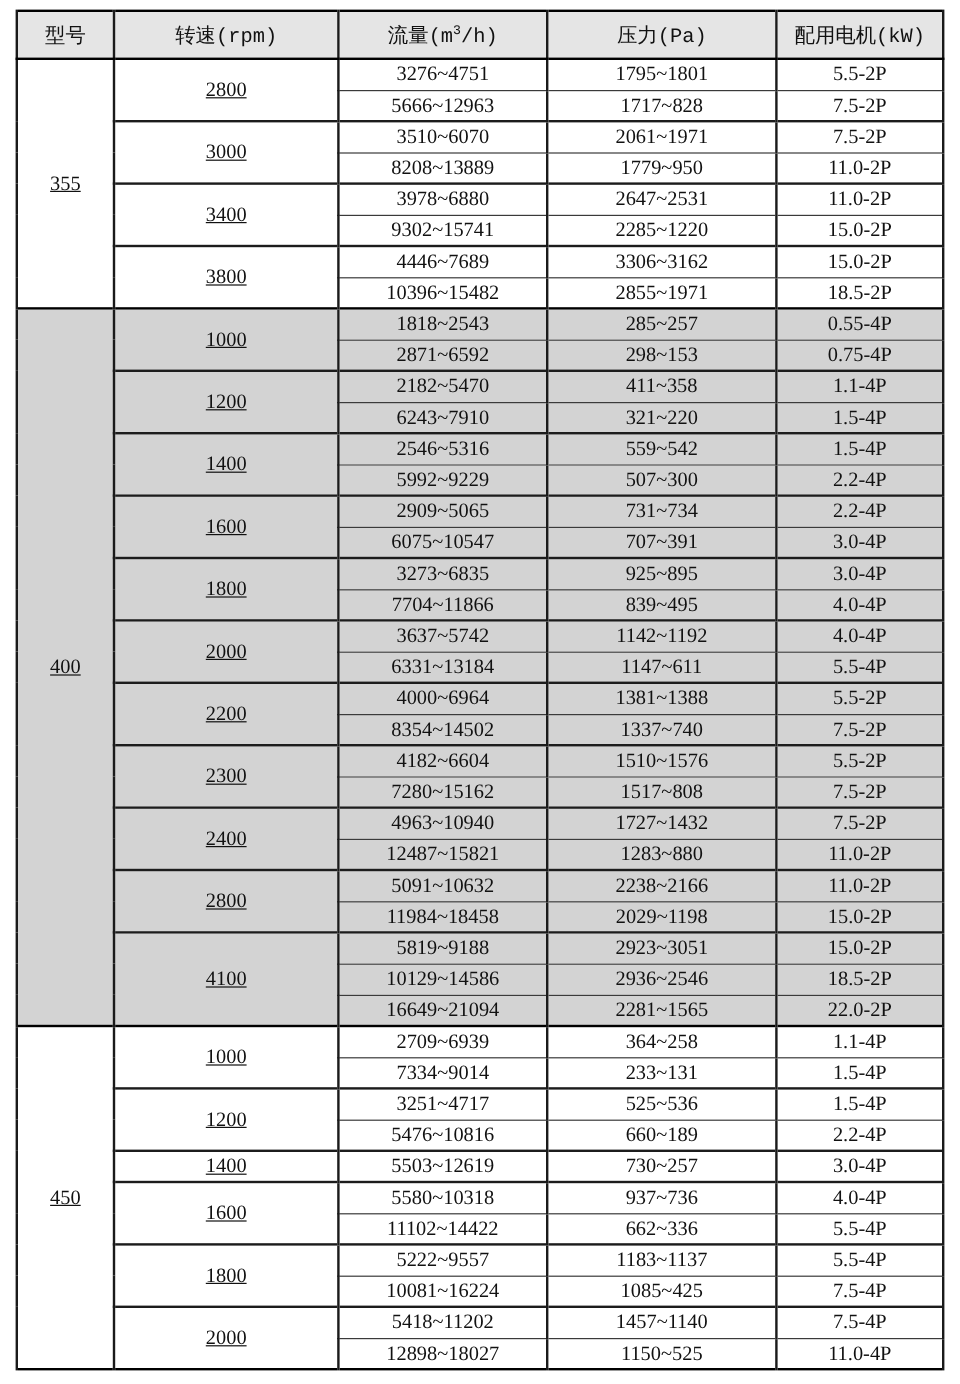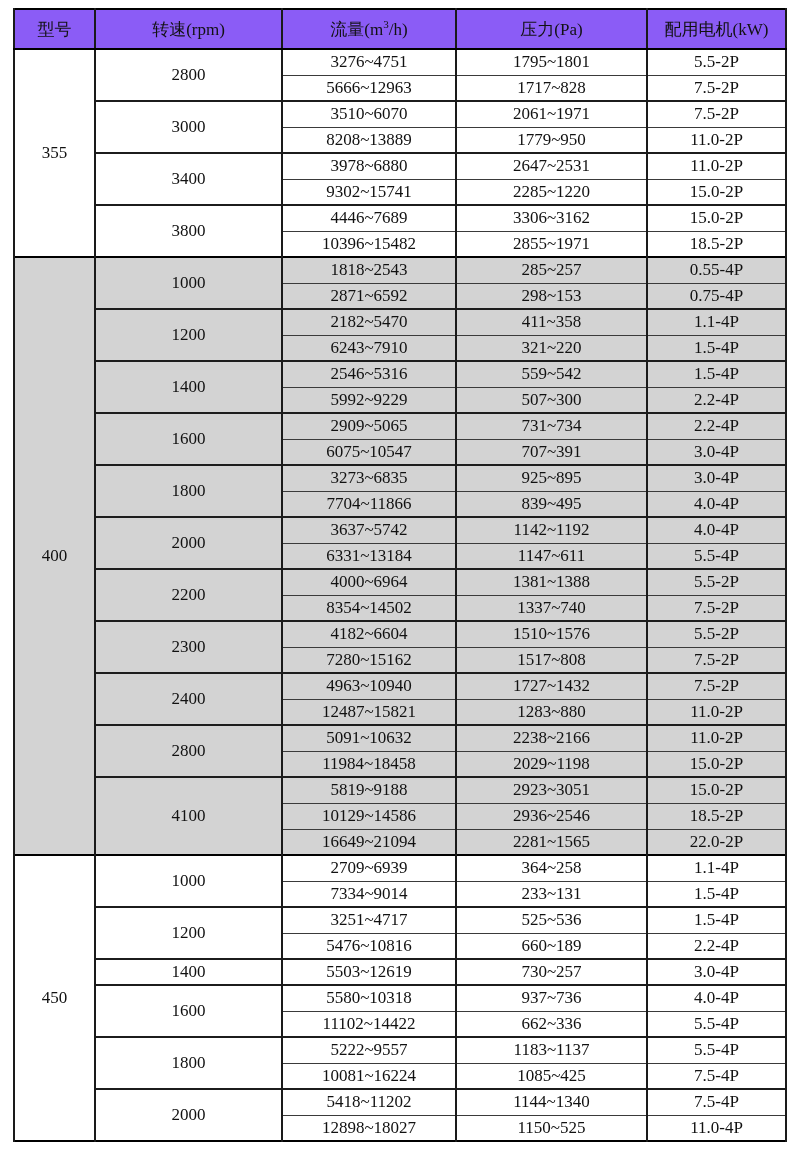--- a/index.html
+++ b/index.html
@@ -34,31 +34,32 @@
     vertical-align: middle;
     font-size: 17px;
     font-weight: normal;
     padding: 0;
     overflow: hidden;
     white-space: nowrap;
   }
   .spec-table thead tr { height: 40px; }
   .spec-table tbody tr { height: 26px; }
   .spec-table th {
-    background: #8b5cf6;
+    background: #e5e5e5;
     border-bottom: 2px solid #000000;
+    font-family: Liberation Mono, monospace;
   }
   .spec-table sup {
     font-size: 11px;
     line-height: 0;
   }
   tbody tr.shaded td { background: #d3d3d3; }
   tbody tr.speed-start td { border-top: 2px solid #1c1c1c; }
   tbody tr.group-start td { border-top: 2px solid #000000; }
-  td.model-cell, td.rpm-cell { background: inherit; }
+  td.model-cell, td.rpm-cell { background: inherit; text-decoration: underline; }
   .col-model   { width: 81px;  }
   .col-speed   { width: 187px; }
   .col-flow    { width: 174px; }
   .col-press   { width: 191px; }
   .col-motor   { width: 139px; }
 </style>
 </head>
 <body>
 
 <div class="page">
@@ -299,21 +300,21 @@
           <td>5.5-4P</td>
         </tr>
         <tr>
           <td>10081~16224</td>
           <td>1085~425</td>
           <td>7.5-4P</td>
         </tr>
         <tr class="speed-start">
           <td rowspan="2" class="rpm-cell">2000</td>
           <td>5418~11202</td>
-          <td>1144~1340</td>
+          <td>1457~1140</td>
           <td>7.5-4P</td>
         </tr>
         <tr>
           <td>12898~18027</td>
           <td>1150~525</td>
           <td>11.0-4P</td>
         </tr>
       </tbody>
   </table>
 </div>

